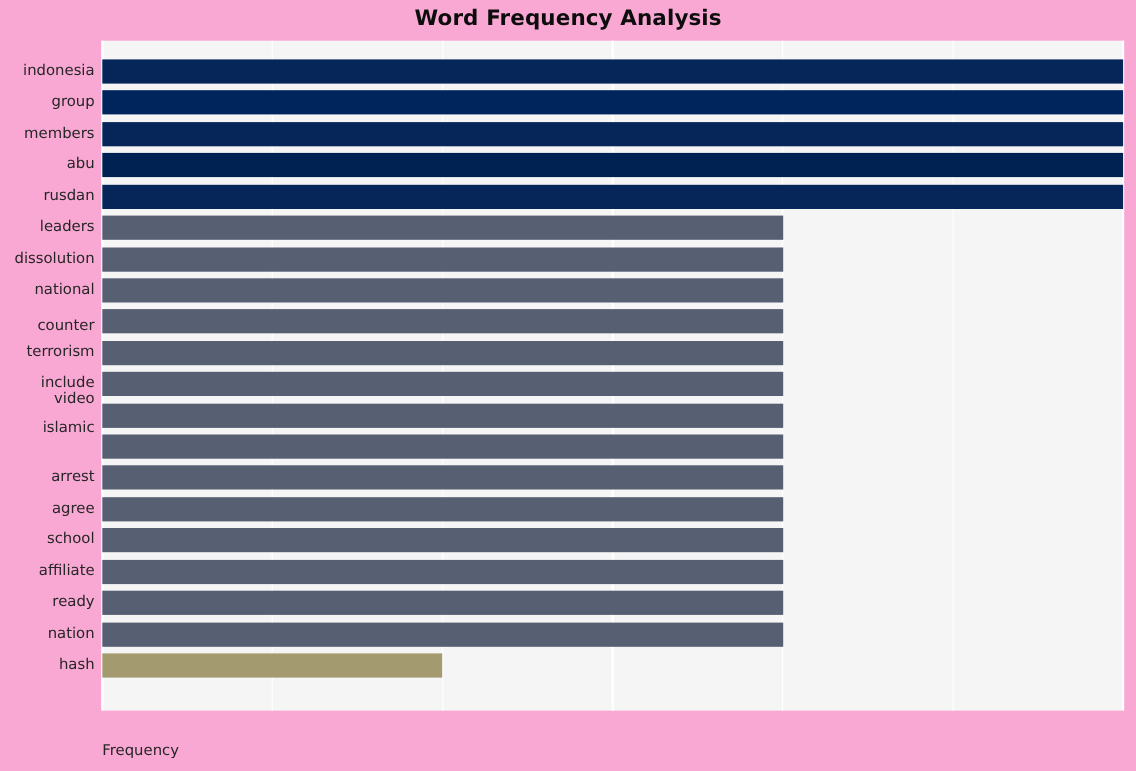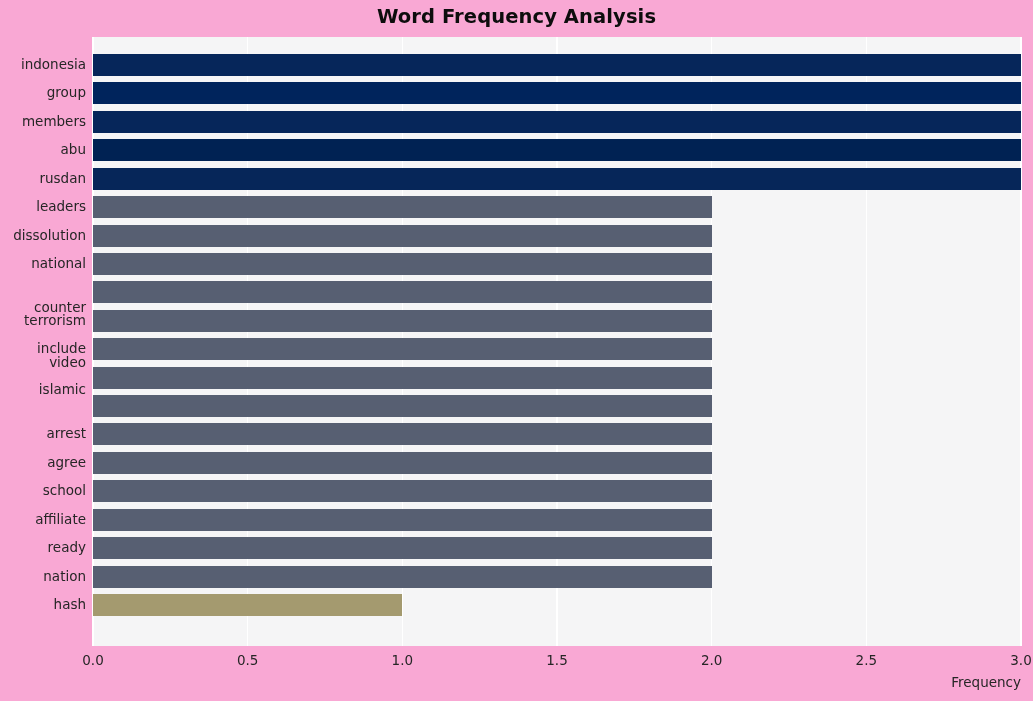--- a/index.html
+++ b/index.html
@@ -105,21 +105,21 @@
     font-size: 13.5px;
     color: #262626;
     white-space: nowrap;
   }
 
   #x-axis-label {
     position: absolute;
     left: 93px;
     top: 674px;
     width: 928px;
-    text-align: right;
+    text-align: left;
     font-size: 13.5px;
     color: #262626;
   }
 </style>
 </head>
 <body>
 
 <div id="figure">
 
   <div id="chart-title">Word Frequency Analysis</div>
@@ -160,39 +160,30 @@
 
   <div id="y-tick-labels">
       <div class="y-tick-label" style="top: 21px;">indonesia</div>
       <div class="y-tick-label" style="top: 49.42px;">group</div>
       <div class="y-tick-label" style="top: 77.84px;">members</div>
       <div class="y-tick-label" style="top: 106.26px;">abu</div>
       <div class="y-tick-label" style="top: 134.68px;">rusdan</div>
       <div class="y-tick-label" style="top: 163.1px;">leaders</div>
       <div class="y-tick-label" style="top: 191.52px;">dissolution</div>
       <div class="y-tick-label" style="top: 219.94px;">national</div>
-      <div class="y-tick-label" style="top: 264px;">counter</div>
+      <div class="y-tick-label" style="top: 253px;">counter</div>
       <div class="y-tick-label" style="top: 276.78px;">terrorism</div>
       <div class="y-tick-label" style="top: 305.2px;">include</div>
       <div class="y-tick-label" style="top: 319px;">video</div>
       <div class="y-tick-label" style="top: 346px;">islamic</div>
       <div class="y-tick-label" style="top: 390.46px; padding-left: 16px;">arrest</div>
       <div class="y-tick-label" style="top: 418.88px;">agree</div>
       <div class="y-tick-label" style="top: 447.3px;">school</div>
       <div class="y-tick-label" style="top: 475.72px;">affiliate</div>
       <div class="y-tick-label" style="top: 504.14px;">ready</div>
       <div class="y-tick-label" style="top: 532.56px;">nation</div>
       <div class="y-tick-label" style="top: 560.98px;">hash</div>
     </div>
 
-  <div id="x-tick-labels">
-      <div class="x-tick-label" style="left: 0px;">0.0</div>
-      <div class="x-tick-label" style="left: 154.667px;">0.5</div>
-      <div class="x-tick-label" style="left: 309.333px;">1.0</div>
-      <div class="x-tick-label" style="left: 464px;">1.5</div>
-      <div class="x-tick-label" style="left: 618.667px;">2.0</div>
-      <div class="x-tick-label" style="left: 773.333px;">2.5</div>
-      <div class="x-tick-label" style="left: 928px;">3.0</div>
-    </div>
 
   <div id="x-axis-label">Frequency</div>
 
 </div>
 
 </body></html>

